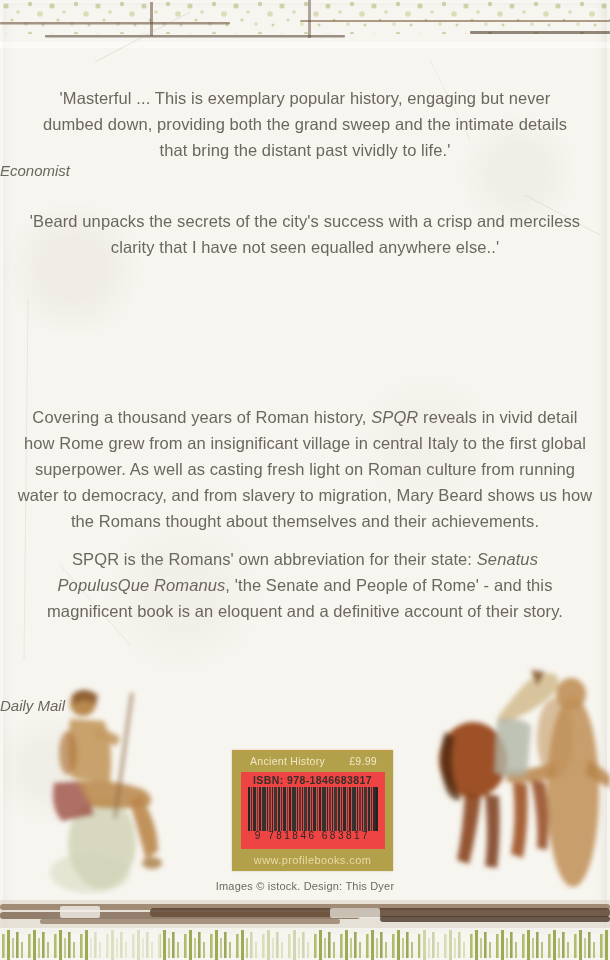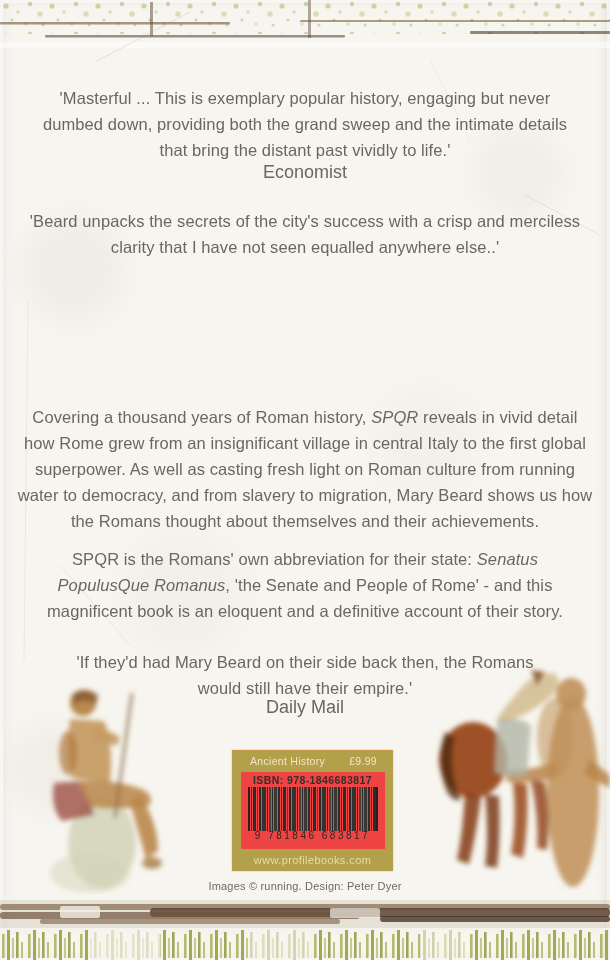--- a/index.html
+++ b/index.html
@@ -22,23 +22,24 @@
     position:absolute;
     text-align:center;
     color:#6b675f;
     font-size:16.5px;
     line-height:26px;
     letter-spacing:.1px;
   }
   .source{
     position:absolute;
     width:100%;
-    text-align:center;
+    text-align:left;
     color:#6b675f;
-    font-size:18px;
+    font-size:15px;
+    font-style:italic;
   }
   .panel{
     position:absolute;
     left:232px;top:750px;width:161px;height:121px;
     background:#b2a04a;
     box-shadow:inset 0 1px 0 rgba(222,150,70,.55), 0 0 2px rgba(140,120,60,.35);
     display:flex;flex-direction:column;align-items:center;
   }
   .panel-top{
     width:100%;height:22px;
@@ -103,21 +104,20 @@
   <p class="textblock" style="top:68px;left:35px;width:540px;">'Masterful ... This is exemplary popular history, engaging but never dumbed down, providing both the grand sweep and the intimate details that bring the distant past vividly to life.'</p>
   <div class="source" style="top:162px;">Economist</div>
 
   <p class="textblock" style="top:191px;left:25px;width:560px;">'Beard unpacks the secrets of the city's success with a crisp and merciless clarity that I have not seen equalled anywhere else..'</p>
 
 
   <p class="textblock" style="top:387px;left:15px;width:580px;"><span>Covering a thousand years of Roman history, </span><span style="font-style: italic;">SPQR</span><span> reveals in vivid detail how Rome grew from an insignificant village in central Italy to the first global superpower. As well as casting fresh light on Roman culture from running water to democracy, and from slavery to migration, Mary Beard shows us how the Romans thought about themselves and their achievements.</span></p>
 
   <p class="textblock" style="top:529px;left:25px;width:560px;"><span>SPQR is the Romans' own abbreviation for their state: </span><span style="font-style: italic;">Senatus PopulusQue Romanus</span><span>, 'the Senate and People of Rome' - and this magnificent book is an eloquent and a definitive account of their story.</span></p>
 
-  <p class="textblock" style="top:632px;left:75px;width:460px;">'If they'd had Mary Beard on their side back then, the Romans would still have their empire.'</p>
   <div class="source" style="top:697px;">Daily Mail</div>
 
   <svg style="position:absolute;left:22px;top:683px;" width="150" height="212" viewBox="0 0 150 212">
     <defs>
         <filter id="b1" x="-20%" y="-20%" width="140%" height="140%">
           <feGaussianBlur stdDeviation="2.6"></feGaussianBlur>
         </filter>
       </defs>
     <g filter="url(#b1)">
       <ellipse cx="80" cy="160" rx="34" ry="46" fill="#c6caa6" opacity=".65"></ellipse>
@@ -185,21 +185,21 @@
         <rect x="0" y="0" width="2" height="44" fill="#232220"></rect>
         <rect x="128" y="0" width="2" height="44" fill="#232220"></rect>
       </svg>
       <div class="digits">9 781846 683817</div>
     </div>
     <div class="panel-bottom">
       <span>www.profilebooks.com</span>
     </div>
   </div>
 
-  <div class="credits">Images © running. Design: Peter Dyer</div>
+  <div class="credits">Images © istock. Design: This Dyer</div>
 
   <svg class="edge" style="top:898px" width="610" height="62">
     <defs>
       <pattern id="grass" width="26" height="30" patternUnits="userSpaceOnUse">
         <rect x="2" y="6" width="2.6" height="24" fill="#a8b156" opacity=".85"></rect>
         <rect x="7" y="0" width="3" height="30" fill="#96a244" opacity=".9"></rect>
         <rect x="12" y="10" width="2" height="20" fill="#b9c178" opacity=".8"></rect>
         <rect x="16" y="4" width="2.6" height="26" fill="#8d9a3f" opacity=".85"></rect>
         <rect x="21" y="14" width="2" height="16" fill="#a8b156" opacity=".75"></rect>
       </pattern>

